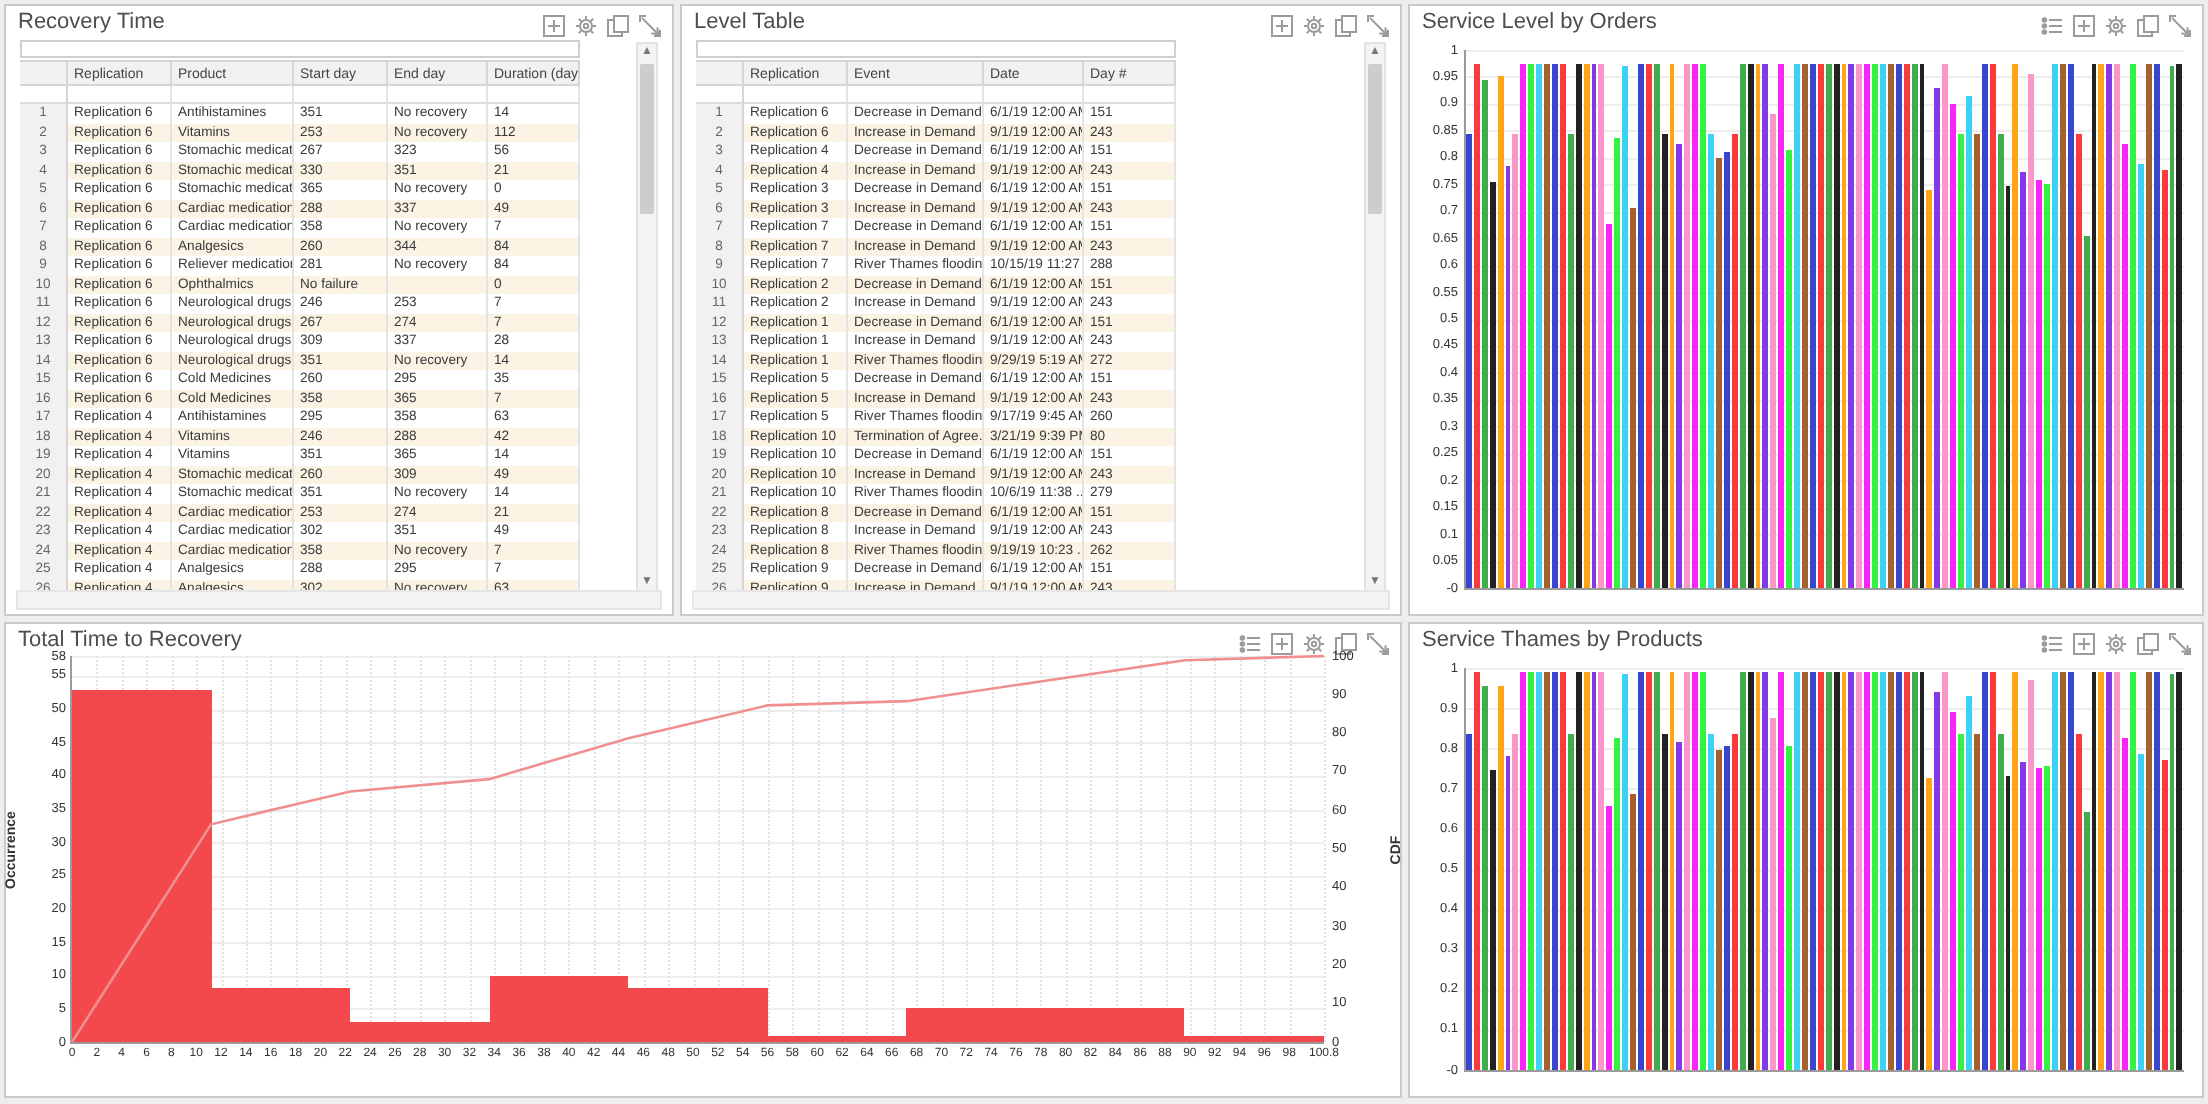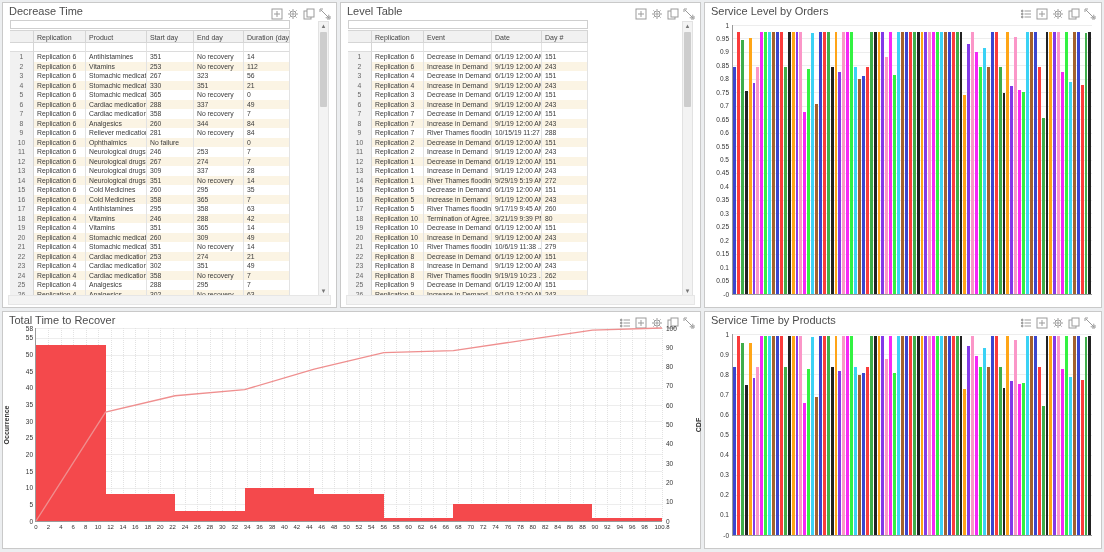--- a/index.html
+++ b/index.html
@@ -37,21 +37,21 @@
   .barslayer{position:absolute;left:0;right:0;top:0;bottom:0;display:flex;align-items:flex-end;gap:1px;}
   .bar{flex:1 1 auto;}
   .hbar{position:absolute;bottom:0;background:#f4494c;}
   .axlabel{position:absolute;font-size:7px;font-weight:bold;color:#333;white-space:nowrap;}
   .cdfsvg{position:absolute;left:0;top:0;width:100%;height:100%;overflow:visible;}
 </style>
 </head>
 <body>
 
 <div class="panel" style="left:2px;top:2px;width:335px;height:306px;">
-  <div class="ptitle">Decrease Time</div>
+  <div class="ptitle">Recovery Time</div>
   <div class="toolbar">
       <span class="tbicon"><svg viewBox="0 0 12 12">
           <g stroke="#9b9b9b" stroke-width="1" fill="none">
             <rect x="1" y="1" width="10" height="10"></rect>
             <line x1="6" y1="3" x2="6" y2="9"></line>
             <line x1="3" y1="6" x2="9" y2="6"></line>
           </g>
         </svg></span>
       <span class="tbicon"><svg viewBox="0 0 12 12">
           <g stroke="#9b9b9b" stroke-width="1" fill="none">
@@ -745,21 +745,21 @@
         <div class="bar" style="height: 97.5%; background: rgb(163, 97, 46);"></div>
         <div class="bar" style="height: 97.5%; background: rgb(58, 69, 207);"></div>
         <div class="bar" style="height: 77.8%; background: rgb(251, 59, 59);"></div>
         <div class="bar" style="height: 97%; background: rgb(63, 174, 74);"></div>
         <div class="bar" style="height: 97.5%; background: rgb(34, 34, 34);"></div>
       </div>
     </div>
 </div>
 
 <div class="panel" style="left:2px;top:311px;width:699px;height:238px;">
-  <div class="ptitle">Total Time to Recover</div>
+  <div class="ptitle">Total Time to Recovery</div>
   <div class="toolbar">
       <span class="tbicon"><svg viewBox="0 0 12 12">
           <g stroke="#9b9b9b" stroke-width="1" fill="#9b9b9b">
             <circle cx="2.2" cy="3" r="0.9"></circle>
             <line x1="4.5" y1="3" x2="11" y2="3"></line>
             <circle cx="2.2" cy="6" r="0.9"></circle>
             <line x1="4.5" y1="6" x2="11" y2="6"></line>
             <circle cx="2.2" cy="9" r="0.9"></circle>
             <line x1="4.5" y1="9" x2="11" y2="9"></line>
           </g>
@@ -949,21 +949,21 @@
       <div class="hbar" style="left: 88.8889%; width: 11.1111%; height: 1.72414%; background: rgb(244, 73, 76);"></div>
       <svg viewBox="0 0 1000 1000" preserveAspectRatio="none" class="cdfsvg">
         <polyline points="0.0,1000.0 111.1,436.0 222.2,351.0 333.3,319.0 444.4,213.0 555.6,128.0 666.7,117.0 777.8,64.0 888.9,11.0 1000.0,0.0" fill="none" stroke="#ef8f8f" stroke-width="1.3" vector-effect="non-scaling-stroke"></polyline>
       </svg>
       <div class="axlabel" style="left: -30px; top: 50%; transform: translate(-50%, -50%) rotate(-90deg);">Occurrence</div>
       <div class="axlabel" style="right: -36px; top: 50%; transform: translate(50%, -50%) rotate(-90deg);">CDF</div>
     </div>
 </div>
 
 <div class="panel" style="left:704px;top:311px;width:398px;height:238px;">
-  <div class="ptitle">Service Time by Products</div>
+  <div class="ptitle">Service Thames by Products</div>
   <div class="toolbar">
       <span class="tbicon"><svg viewBox="0 0 12 12">
           <g stroke="#9b9b9b" stroke-width="1" fill="#9b9b9b">
             <circle cx="2.2" cy="3" r="0.9"></circle>
             <line x1="4.5" y1="3" x2="11" y2="3"></line>
             <circle cx="2.2" cy="6" r="0.9"></circle>
             <line x1="4.5" y1="6" x2="11" y2="6"></line>
             <circle cx="2.2" cy="9" r="0.9"></circle>
             <line x1="4.5" y1="9" x2="11" y2="9"></line>
           </g>

